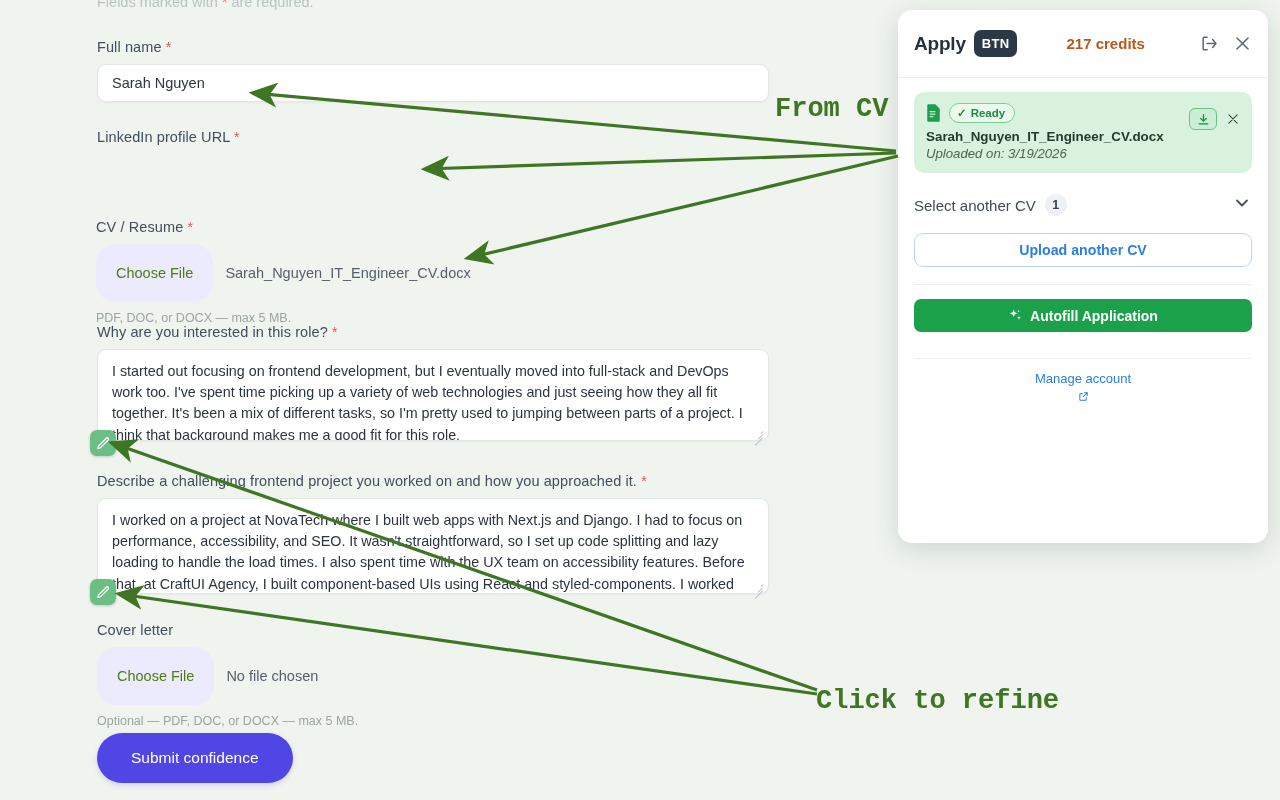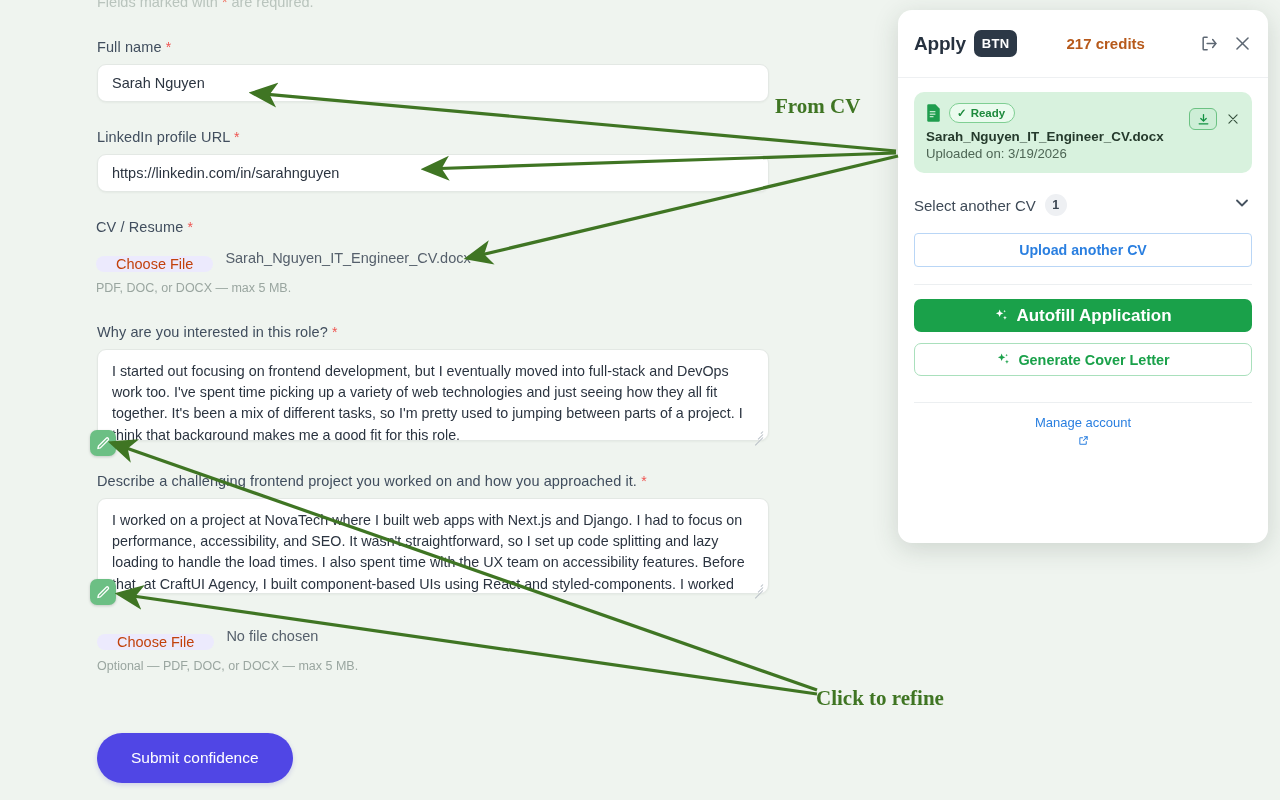--- a/index.html
+++ b/index.html
@@ -52,25 +52,24 @@
     position:absolute; right:0; display:block;
     height:1px; background:#b8bfc6; transform:rotate(-45deg);
     transform-origin:100% 50%;
   }
   .resize-grip i:nth-child(1){ bottom:3px; width:11px;}
   .resize-grip i:nth-child(2){ bottom:6px; width:7px;}
   .resize-grip i:nth-child(3){ bottom:9px; width:3px;}
 
   .filerow { display:flex; align-items:center; gap:12px; }
   .choose-file {
-    background:#eceafd; color:#c2410c; border:none;
-    border-radius:20px; padding:0 20px;
+    background:#eceafd; color:#4d7c0f; border:none;
+    border-radius:20px; padding:21px 20px;
     font-size:14.5px; font-family:"Liberation Sans", sans-serif;
     cursor:pointer;
-    margin-top:12px;
   }
   .file-name { font-size:14.5px; color:#56606c; }
   .file-hint { font-size:12.5px; color:#9aa6a0; margin-top:9px; }
 
   .submit-btn {
     background:#5046e5; color:#fff; border:none;
     border-radius:28px; padding:16px 34px;
     font-size:15.5px; font-family:"Liberation Sans", sans-serif;
     cursor:pointer; box-shadow:0 2px 5px rgba(60,50,200,.18);
   }
@@ -116,21 +115,21 @@
     display:flex; align-items:flex-start;
   }
   .cv-left { flex:1; min-width:0; }
   .cv-top { display:flex; align-items:center; gap:8px; margin-bottom:6px; }
   .ready-pill {
     border:1px solid #7fcf93; border-radius:11px; background:#eafbee;
     padding:2px 9px 2px 7px; font-size:11.5px; font-weight:700; color:#1d8a3d;
     display:flex; align-items:center; gap:4px;
   }
   .cv-name { font-size:13.4px; font-weight:700; color:#253a2c; }
-  .cv-date { font-size:13.2px; color:#4e6655; margin-top:2px; }
+  .cv-date { font-size:13.2px; color:#4e6655; margin-top:2px;font-style:italic; }
   .cv-actions { display:flex; align-items:center; gap:9px; padding-top:5px;}
   .dl-btn {
     width:28px; height:22px; border:1px solid #6cc283; border-radius:6px;
     background:#cdeed6; display:flex; align-items:center; justify-content:center;
     cursor:pointer;
   }
   .x-btn { color:#35503c; cursor:pointer; display:flex; }
 
   .select-row {
     display:flex; align-items:center; height:52px; margin-top:6px;
@@ -138,56 +137,56 @@
   }
   .select-label { font-size:15px; color:#3e4a57; }
   .count-pill {
     background:#eef0f3; color:#3a4551; font-size:12.5px; font-weight:700;
     border-radius:50%; width:22px; height:22px;
     display:flex; align-items:center; justify-content:center; margin-left:9px;
   }
   .chev { margin-left:auto; color:#46525f; }
 
   .btn-outline-blue {
-    width:100%; height:34px; border:1px solid #b9d6f6; border-radius:4px;
+    width:100%; height:34px; border:1px solid #b9d6f6; border-radius:9px;
     background:#fff; color:#2a7fe0; font-size:14.2px; font-weight:700;
     font-family:"Liberation Sans", sans-serif; cursor:pointer; margin-top:2px;
   }
   .divider { height:1px; background:#eceff1; margin:17px 0 14px 0; }
 
   .jd-banner {
     background:#dde9fb; border-radius:7px; height:28px;
     display:flex; align-items:center; padding:0 10px;
     font-size:12.6px; font-weight:700; color:#2b6fd0;
   }
   .btn-green-solid {
     width:100%; height:33px; margin-top:10px;
     background:#1aa14a; border:none; border-radius:7px;
-    color:#fff; font-size:17px; font-weight:700;
+    color:#fff; font-size:14px; font-weight:700;
     font-family:"Liberation Sans", sans-serif; cursor:pointer;
     display:flex; align-items:center; justify-content:center; gap:7px;
   }
   .btn-green-outline {
     width:100%; height:33px; margin-top:11px;
     background:#fff; border:1px solid #a9e0bc; border-radius:7px;
     color:#1aa14a; font-size:14.4px; font-weight:700;
     font-family:"Liberation Sans", sans-serif; cursor:pointer;
     display:flex; align-items:center; justify-content:center; gap:7px;
   }
   .p-footer-div { height:1px; background:#eceff1; margin:26px 0 12px 0; }
   .logged-as { font-size:13.2px; color:#53606c; }
   .manage { font-size:13px; color:#2a7fe0; margin-top:11px;
             display:flex; align-items:center; gap:5px; cursor:pointer;flex-direction:column; }
 
   
   #annot { position:absolute; left:0; top:0; width:1280px; height:800px;
            pointer-events:none; z-index:60; }
   .annot-label {
-    position:absolute; font-size:21px; font-weight:700;
-    color:#3f7523; font-family:Liberation Serif, serif;
+    position:absolute; font-size:27px; font-weight:700;
+    color:#3f7523; font-family:Liberation Mono, monospace;
     white-space:nowrap; z-index:61;
   }
 </style>
 </head>
 <body>
 
 <div id="form-area">
 
   <div class="req-note">
     <span>Fields marked with </span><span class="star">*</span><span> are required.</span>
@@ -199,21 +198,20 @@
       <span class="star">*</span>
     </div>
     <input class="text-input" value="Sarah Nguyen" style="">
   </div>
 
   <div style="position:absolute; left:97px; top:129px;">
     <div class="field-label">
       <span>LinkedIn profile URL</span>
       <span class="star">*</span>
     </div>
-    <input class="text-input" value="https://linkedin.com/in/sarahnguyen" style="">
   </div>
 
   <div style="position:absolute; left:96px; top:219px;">
     <div class="field-label">
       <span>CV / Resume</span>
       <span class="star">*</span>
     </div>
     <div class="filerow">
       <button class="choose-file">Choose File</button>
       <span class="file-name">Sarah_Nguyen_IT_Engineer_CV.docx</span>
@@ -245,20 +243,23 @@
       <textarea class="text-area" rows="5" style="height: 96px;">I worked on a project at NovaTech where I built web apps with Next.js and Django. I had to focus on performance, accessibility, and SEO. It wasn't straightforward, so I set up code splitting and lazy loading to handle the load times. I also spent time with the UX team on accessibility features. Before that, at CraftUI Agency, I built component-based UIs using React and styled-components. I worked directly with the design team there to keep the UI consistent across the app. It was a lot to manage, but I got through</textarea>
       <span class="resize-grip">
           <i></i>
           <i></i>
           <i></i>
         </span>
     </div>
   </div>
 
   <div style="position:absolute; left:97px; top:622px;">
+    <div class="field-label">
+      <span>Cover letter</span>
+    </div>
     <div class="filerow">
       <button class="choose-file">Choose File</button>
       <span class="file-name">No file chosen</span>
     </div>
     <div class="file-hint">Optional — PDF, DOC, or DOCX — max 5 MB.</div>
   </div>
 
   <button class="submit-btn" style="position:absolute; left:97px; top:733px;">Submit confidence</button>
 </div>
 
@@ -353,30 +354,20 @@
       <span style="display:flex;">
         <svg width="15" height="15" viewBox="0 0 24 24" fill="#ffffff">
           <path d="M9 2.5l1.7 4.3L15 8.5l-4.3 1.7L9 14.5 7.3 10.2 3 8.5l4.3-1.7z"></path>
           <path d="M17.5 12.5l.9 2.2 2.2.9-2.2.9-.9 2.2-.9-2.2-2.2-.9 2.2-.9z"></path>
           <path d="M17 3l.55 1.4L19 5l-1.45.6L17 7l-.55-1.4L15 5l1.45-.6z"></path>
         </svg>
       </span>
       <span>Autofill Application</span>
     </button>
 
-    <button class="btn-green-outline">
-      <span style="display:flex;">
-        <svg width="15" height="15" viewBox="0 0 24 24" fill="#1aa14a">
-          <path d="M9 2.5l1.7 4.3L15 8.5l-4.3 1.7L9 14.5 7.3 10.2 3 8.5l4.3-1.7z"></path>
-          <path d="M17.5 12.5l.9 2.2 2.2.9-2.2.9-.9 2.2-.9-2.2-2.2-.9 2.2-.9z"></path>
-          <path d="M17 3l.55 1.4L19 5l-1.45.6L17 7l-.55-1.4L15 5l1.45-.6z"></path>
-        </svg>
-      </span>
-      <span>Generate Cover Letter</span>
-    </button>
 
     <div class="p-footer-div"></div>
 
     <div class="manage">
       <span>Manage account</span>
       <span style="display:flex;">
         <svg width="11" height="11" viewBox="0 0 24 24" fill="none" stroke="#2a7fe0" stroke-width="2.2" stroke-linecap="round" stroke-linejoin="round">
           <path d="M14 4h6v6"></path>
             <path d="M20 4l-8 8"></path>
           <path d="M18 14v5a1 1 0 0 1-1 1H5a1 1 0 0 1-1-1V7a1 1 0 0 1 1-1h5"></path>

